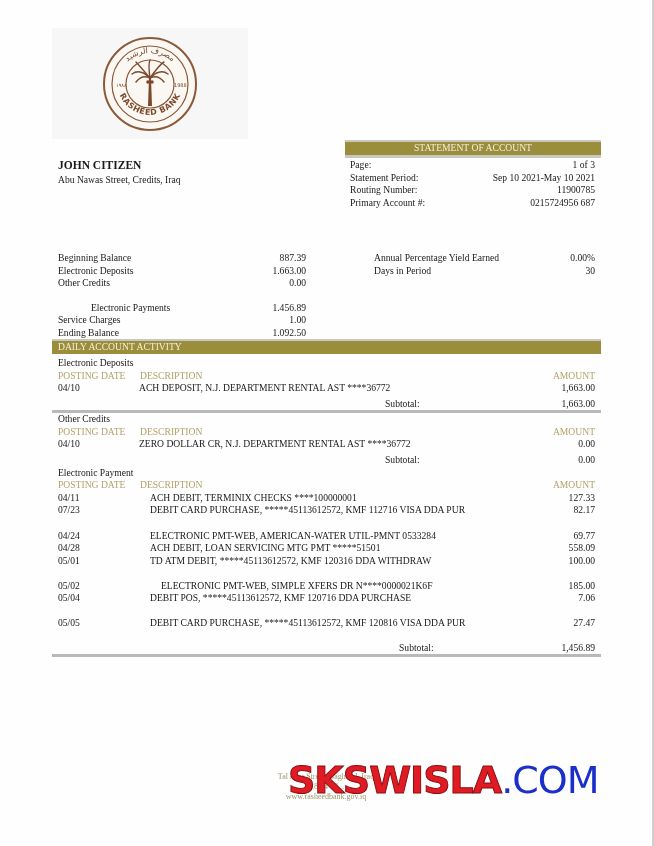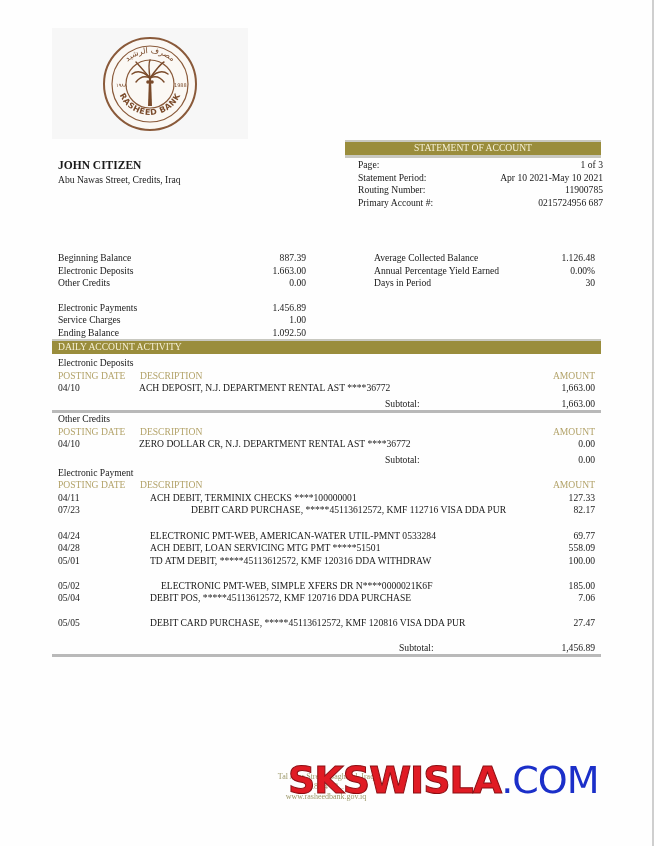--- a/index.html
+++ b/index.html
@@ -53,28 +53,28 @@
   </div>
 
   <div class="abs t" style="left:58px; top:159px; font-weight:bold; font-size:11.5px; line-height:13px;">JOHN CITIZEN</div>
   <div class="abs t" style="left:58px; top:174px;">Abu Nawas Street, Credits, Iraq</div>
 
   <div class="abs" style="left:345px; top:140px; width:256px;">
     <div class="band-top"></div>
     <div class="band" style="text-align:center; height:13px;">STATEMENT OF ACCOUNT</div>
     <div style="height:3px; background:#c8c8c0;"></div>
   </div>
-  <div class="abs" style="left:350px; top:159px; width:245px;margin-left:8px;">
+  <div class="abs" style="left:350px; top:159px; width:245px;">
     <div style="position:relative; height:12.5px;">
       <span class="t abs" style="left:0">Page:</span>
       <span class="t abs" style="right:0">1 of 3</span>
     </div>
     <div style="position:relative; height:12.5px;">
       <span class="t abs" style="left:0">Statement Period:</span>
-      <span class="t abs" style="right:0">Apr 10 2021-May 10 2021</span>
+      <span class="t abs" style="right:0">Sep 10 2021-May 10 2021</span>
     </div>
     <div style="position:relative; height:12.5px;">
       <span class="t abs" style="left:0">Routing Number:</span>
       <span class="t abs" style="right:0">11900785</span>
     </div>
     <div style="position:relative; height:12.5px;">
       <span class="t abs" style="left:0">Primary Account #:</span>
       <span class="t abs" style="right:0">0215724956 687</span>
     </div>
   </div>
@@ -87,39 +87,35 @@
     </div>
     <div style="position:relative; height:12.5px;">
       <span class="t abs" style="left:0">Electronic Deposits</span>
       <span class="t abs" style="right:0">1.663.00</span>
     </div>
     <div style="position:relative; height:12.5px;">
       <span class="t abs" style="left:0">Other Credits</span>
       <span class="t abs" style="right:0">0.00</span>
     </div>
     <div style="height:12px;"></div>
-    <div style="position:relative; height:12.5px;">
+    <div style="position:relative; height:12.5px;margin-left:33px;">
       <span class="t abs" style="left:0">Electronic Payments</span>
       <span class="t abs" style="right:0">1.456.89</span>
     </div>
     <div style="position:relative; height:12.5px;">
       <span class="t abs" style="left:0">Service Charges</span>
       <span class="t abs" style="right:0">1.00</span>
     </div>
     <div style="position:relative; height:12.5px;">
       <span class="t abs" style="left:0">Ending Balance</span>
       <span class="t abs" style="right:0">1.092.50</span>
     </div>
   </div>
 
   <div class="abs" style="left:374px; top:252px; width:221px;">
-    <div style="position:relative; height:12.5px;">
-      <span class="t abs" style="left:0">Average Collected Balance</span>
-      <span class="t abs" style="right:0">1.126.48</span>
-    </div>
     <div style="position:relative; height:12.5px;">
       <span class="t abs" style="left:0">Annual Percentage Yield Earned</span>
       <span class="t abs" style="right:0">0.00%</span>
     </div>
     <div style="position:relative; height:12.5px;">
       <span class="t abs" style="left:0">Days in Period</span>
       <span class="t abs" style="right:0">30</span>
     </div>
   </div>
 
@@ -158,21 +154,21 @@
   <div class="abs t gold" style="left:140px; top:479px;">DESCRIPTION</div>
   <div class="abs t gold r" style="right:57px; top:479px;">AMOUNT</div>
 
   <div>
     <div class="abs t" style="left:58px; top:492px;">04/11</div>
     <div class="abs t" style="left:150px; top:492px;">ACH DEBIT, TERMINIX CHECKS ****100000001</div>
     <div class="abs t r" style="right:57px; top:492px;">127.33</div>
   </div>
   <div>
     <div class="abs t" style="left:58px; top:504px;">07/23</div>
-    <div class="abs t" style="left:150px; top:504px;margin-left:41px;">DEBIT CARD PURCHASE, *****45113612572,  KMF 112716 VISA DDA PUR</div>
+    <div class="abs t" style="left:150px; top:504px;">DEBIT CARD PURCHASE, *****45113612572,  KMF 112716 VISA DDA PUR</div>
     <div class="abs t r" style="right:57px; top:504px;">82.17</div>
   </div>
   <div>
     <div class="abs t" style="left:58px; top:530px;">04/24</div>
     <div class="abs t" style="left:150px; top:530px;">ELECTRONIC PMT-WEB, AMERICAN-WATER UTIL-PMNT 0533284</div>
     <div class="abs t r" style="right:57px; top:530px;">69.77</div>
   </div>
   <div>
     <div class="abs t" style="left:58px; top:542px;">04/28</div>
     <div class="abs t" style="left:150px; top:542px;">ACH DEBIT, LOAN SERVICING MTG PMT *****51501</div>

